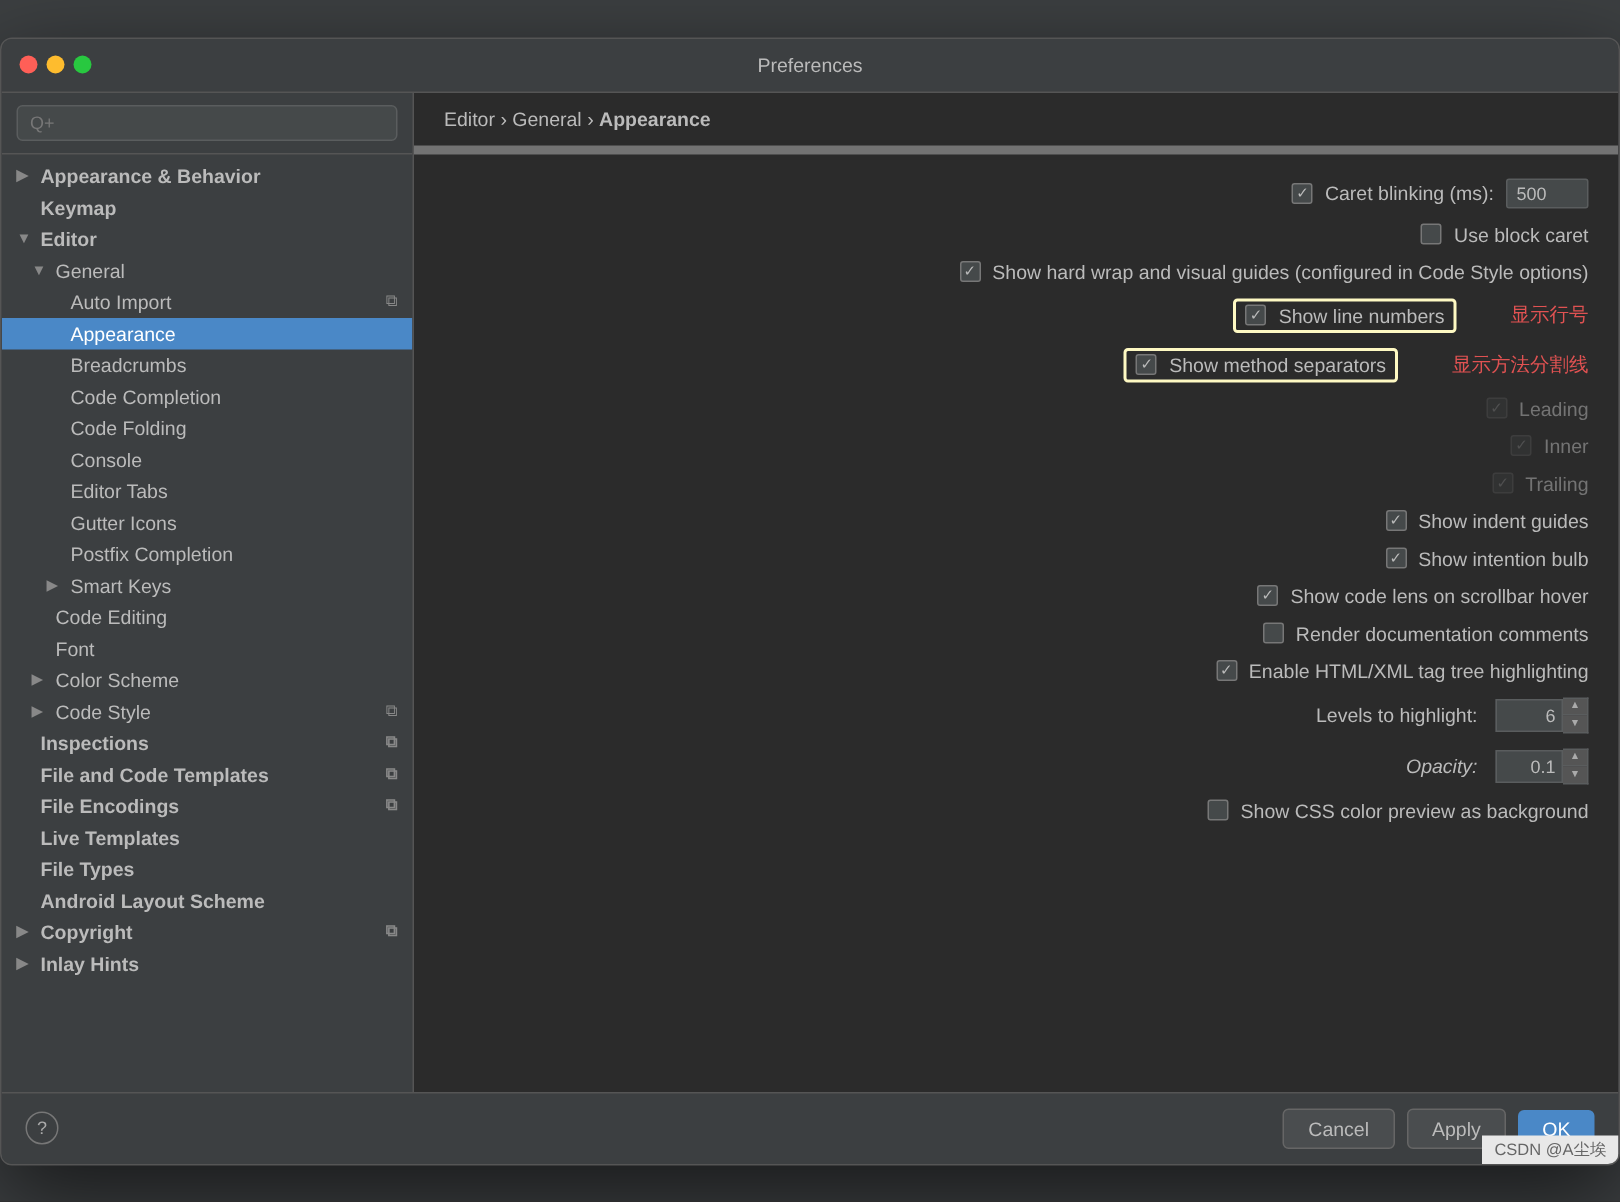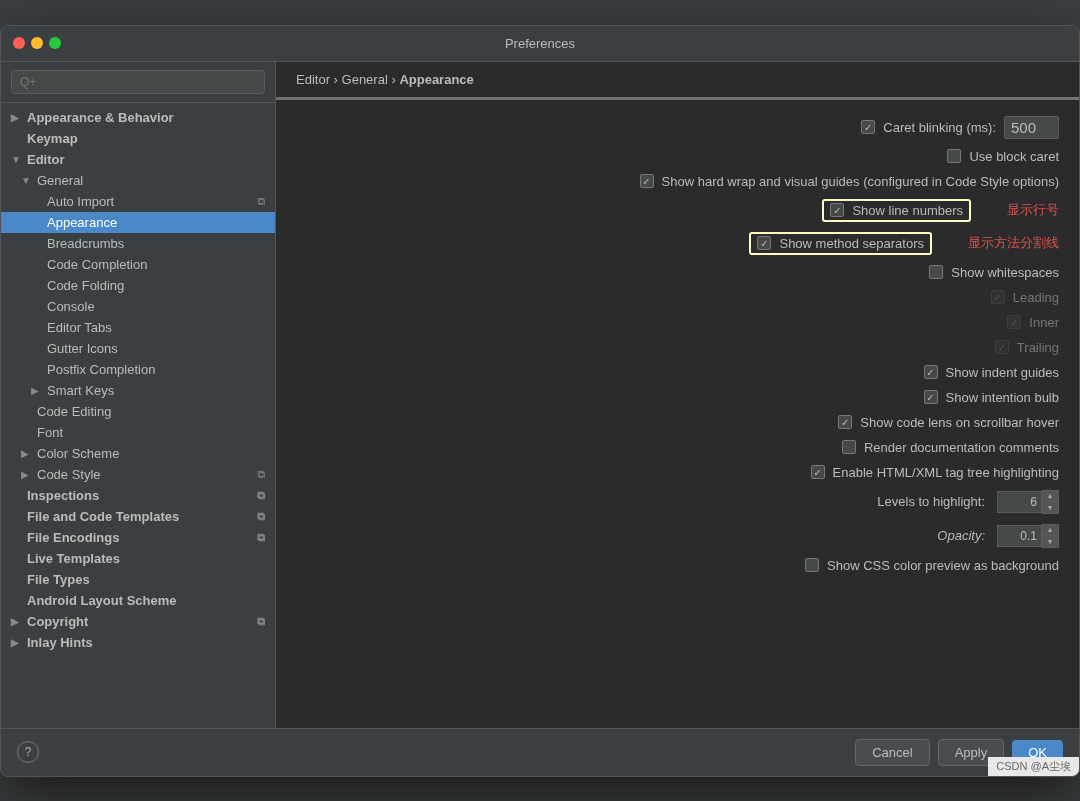--- a/index.html
+++ b/index.html
@@ -121,21 +121,21 @@
       flex: 1;
       background: #2b2b2b;
       display: flex;
       flex-direction: column;
       overflow: hidden;
     }
     .breadcrumb {
       padding: 10px 20px;
       font-size: 13px;
       color: #bbbbbb;
-      border-bottom: 3px solid #737373;
+      border-bottom: 6px solid #737373;
       flex-shrink: 0;
     }
     .breadcrumb span { color: #bbbbbb; }
     .breadcrumb .bold { font-weight: 700; }
     .settings-area {
       flex: 1;
       overflow-y: auto;
       padding: 16px 20px;
     }
     .settings-area::-webkit-scrollbar { width: 8px; }
@@ -173,21 +173,21 @@
       content: '✓';
       font-size: 10px;
       color: #bbbbbb;
     }
     .checkbox.disabled { opacity: 0.5; }
     .text-input-small {
       background: #45494a;
       border: 1px solid #5a5d5e;
       color: #bbbbbb;
       padding: 2px 6px;
-      font-size: 15px;
+      font-size: 12px;
       width: 55px;
       outline: none;
       border-radius: 2px;
     }
     .indented-group { margin-left: 22px; }
     .red-border-box {
       border: 2px solid #fef9c3;
       border-radius: 3px;
       display: flex;
       align-items: center;
@@ -493,26 +493,20 @@
         </div>
 
         <div class="setting-row highlighted">
           <div class="red-border-box">
             <div class="checkbox checked"></div>
             <span class="label-text">Show method separators</span>
           </div>
           <span class="annotation-text">显示方法分割线</span>
         </div>
 
-        <div class="setting-row">
-          <label class="checkbox-label">
-            <div class="checkbox"></div>
-            <span class="label-text">Show whitespaces</span>
-          </label>
-        </div>
 
         <div class="setting-row indented-group">
           <label class="checkbox-label" style="opacity:0.5">
             <div class="checkbox checked disabled"></div>
             <span class="label-text">Leading</span>
           </label>
         </div>
 
         <div class="setting-row indented-group">
           <label class="checkbox-label" style="opacity:0.5">

